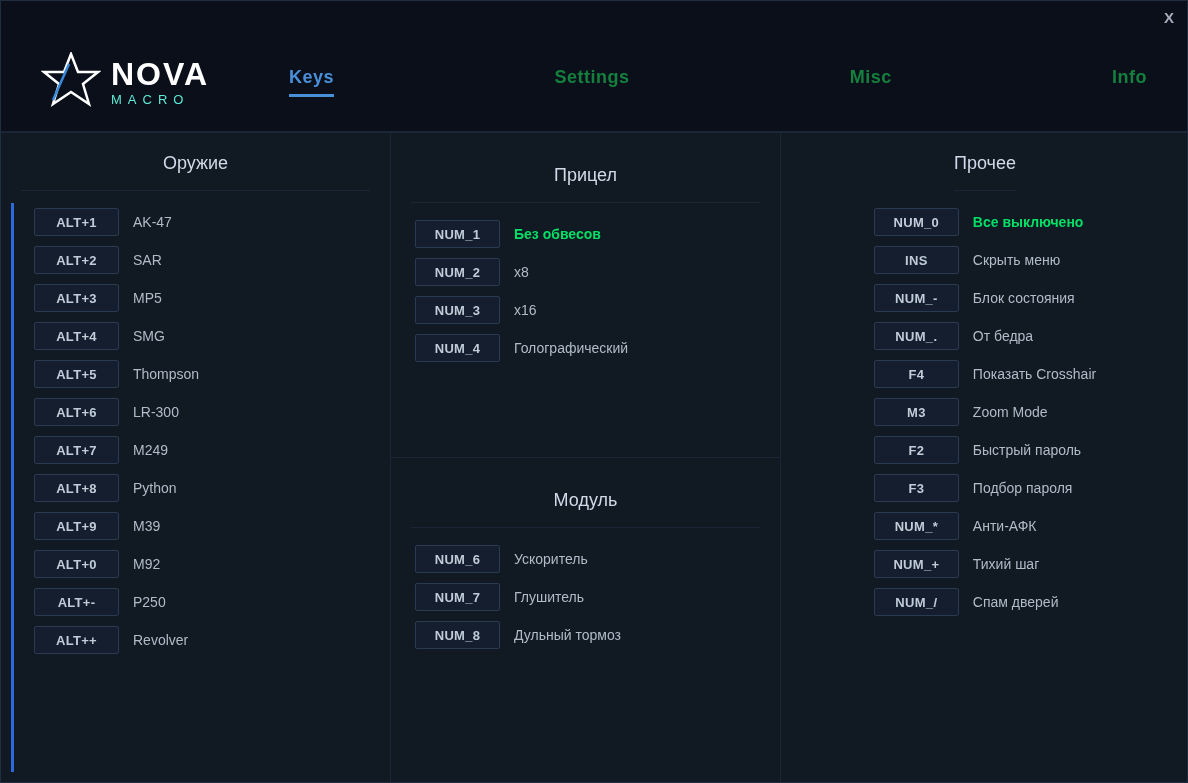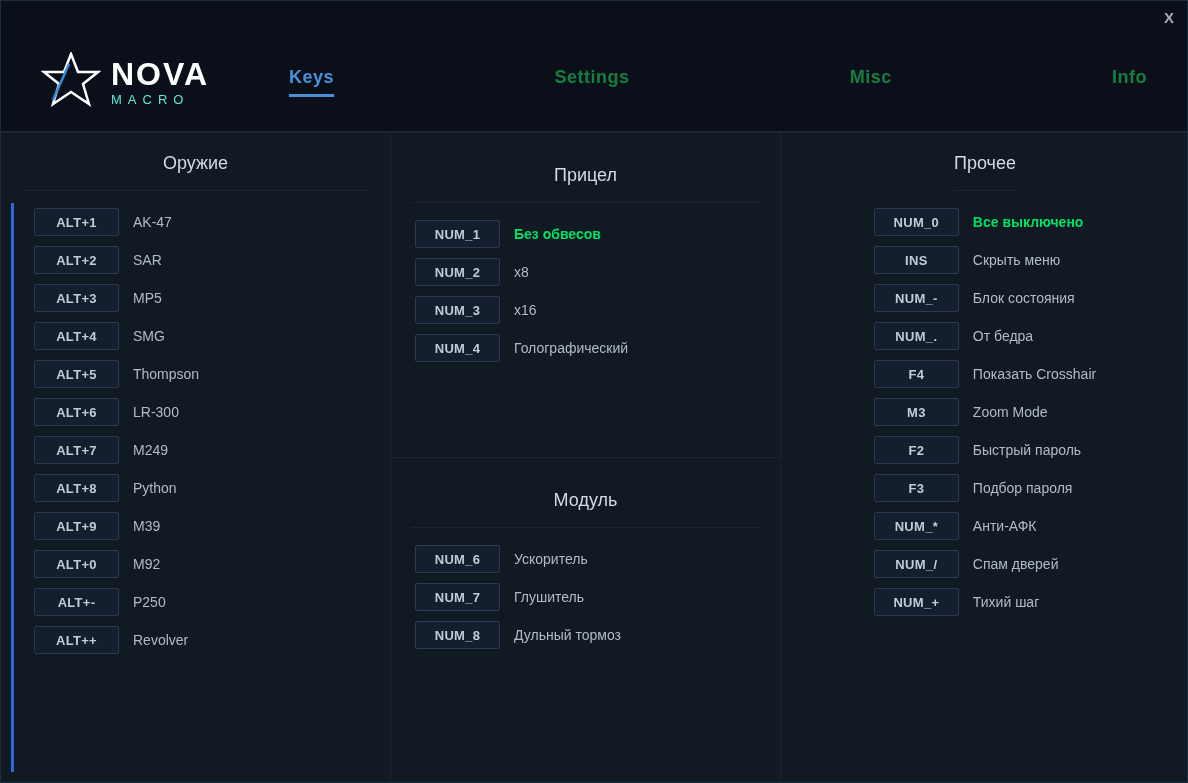--- a/index.html
+++ b/index.html
@@ -400,25 +400,25 @@
             </div>
             <div class="kv-row">
               <div class="key-btn">F3</div>
               <span class="value-label">Подбор пароля</span>
             </div>
             <div class="kv-row">
               <div class="key-btn">NUM_*</div>
               <span class="value-label">Анти-АФК</span>
             </div>
             <div class="kv-row">
+              <div class="key-btn">NUM_+</div>
+              <span class="value-label">Тихий шаг</span>
+            </div>
+            <div class="kv-row">
               <div class="key-btn">NUM_/</div>
               <span class="value-label">Спам дверей</span>
-            </div>
-            <div class="kv-row">
-              <div class="key-btn">NUM_+</div>
-              <span class="value-label">Тихий шаг</span>
             </div>
           </div>
       </div>
     </div>
 
   </div>
 </div>
 
 </body></html>

